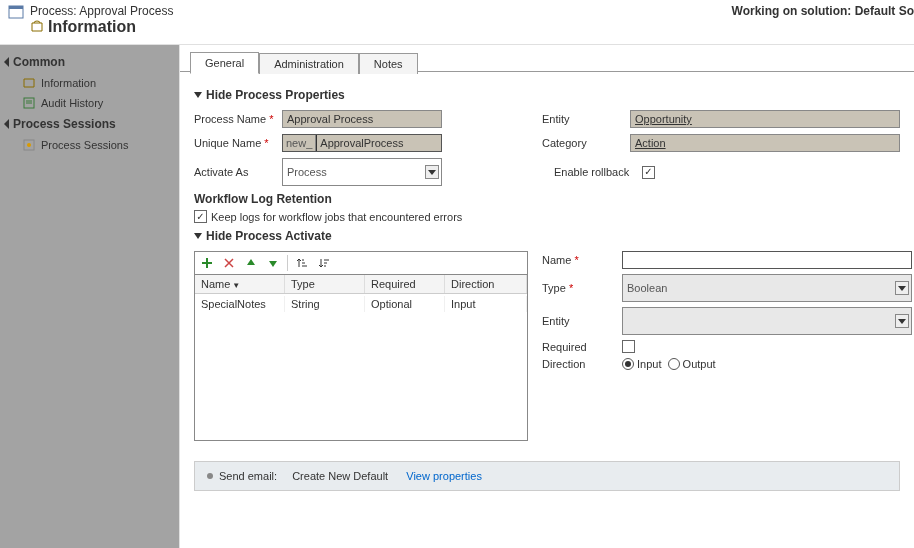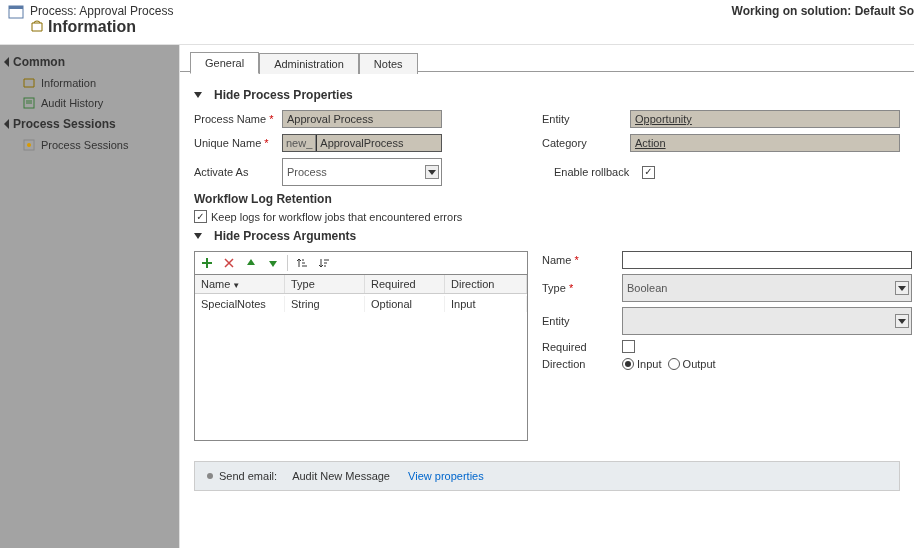--- a/index.html
+++ b/index.html
@@ -26,21 +26,21 @@
 .main { flex: 1; padding: 0; overflow: hidden; display: flex; flex-direction: column; }
 
 
 .tabs { display: flex; align-items: flex-end; border-bottom: 1px solid #999; padding-left: 10px; margin-top: 4px; }
 .tab { padding: 4px 14px; border: 1px solid #999; border-bottom: none; margin-right: 0; background: #f4f4f4; position: relative; top: 3px; cursor: pointer; font-size: 11px; }
 .tab.active { background: #fff; border-bottom: 1px solid #fff; }
 
 .content { padding: 10px 14px; overflow-y: auto; flex: 1; }
 
 
-.section-head { display: flex; align-items: center; font-weight: bold; font-size: 12px; margin: 6px 0 8px 0; cursor: pointer; gap: 12px; }
+.section-head { display: flex; align-items: center; font-weight: bold; font-size: 12px; margin: 6px 0 8px 0; cursor: pointer; gap: 4px; }
 .caret { width: 0; height: 0; border-left: 4px solid transparent; border-right: 4px solid transparent; border-top: 6px solid #333; }
 
 
 .form-row { display: flex; margin-bottom: 6px; }
 .form-col { display: flex; align-items: center; }
 .col-left { width: 360px; }
 .col-right { flex: 1; }
 .lbl { width: 88px; font-size: 11px; color: #333; }
 .req::after { content: " *"; color: #c00; }
 .field-ro { background: #c9c3b6; border: 1px solid #888; height: 18px; width: 160px; padding: 1px 4px; display: flex; align-items: center; font-size: 11px; color: #333; }
@@ -216,21 +216,21 @@
         <div class="form-col">
           <span class="checkbox">
               <span class="check-mark">✓</span>
             </span>
           <span>Keep logs for workflow jobs that encountered errors</span>
         </div>
       </div>
 
       <div class="section-head">
         <span class="caret"></span>
-        <span>Hide Process Arguments</span>
+        <span>Hide Process Activate</span>
       </div>
 
       <div class="args-wrap">
 
         <div class="grid-box">
           <div class="toolbar">
             <span class="tbtn">
                 <svg width="12" height="12">
                   <path d="M6 1 L6 11 M1 6 L11 6" stroke="#2a8a2a" stroke-width="2"></path>
                 </svg>
@@ -311,20 +311,20 @@
             &nbsp;&nbsp;
             <span class="radio"></span><span>Output</span>
           </div>
         </div>
       </div>
 
       <div class="step-panel">
         <div class="step-line">
           <span class="dot"></span>
           <span>Send email:</span>
-          &nbsp;<span>Audit New Message</span>
+          &nbsp;<span>Create New Default</span>
           &nbsp;&nbsp;<span class="link">View properties</span>
         </div>
       </div>
 
     </div>
   </div>
 </div>
 
 </body></html>

